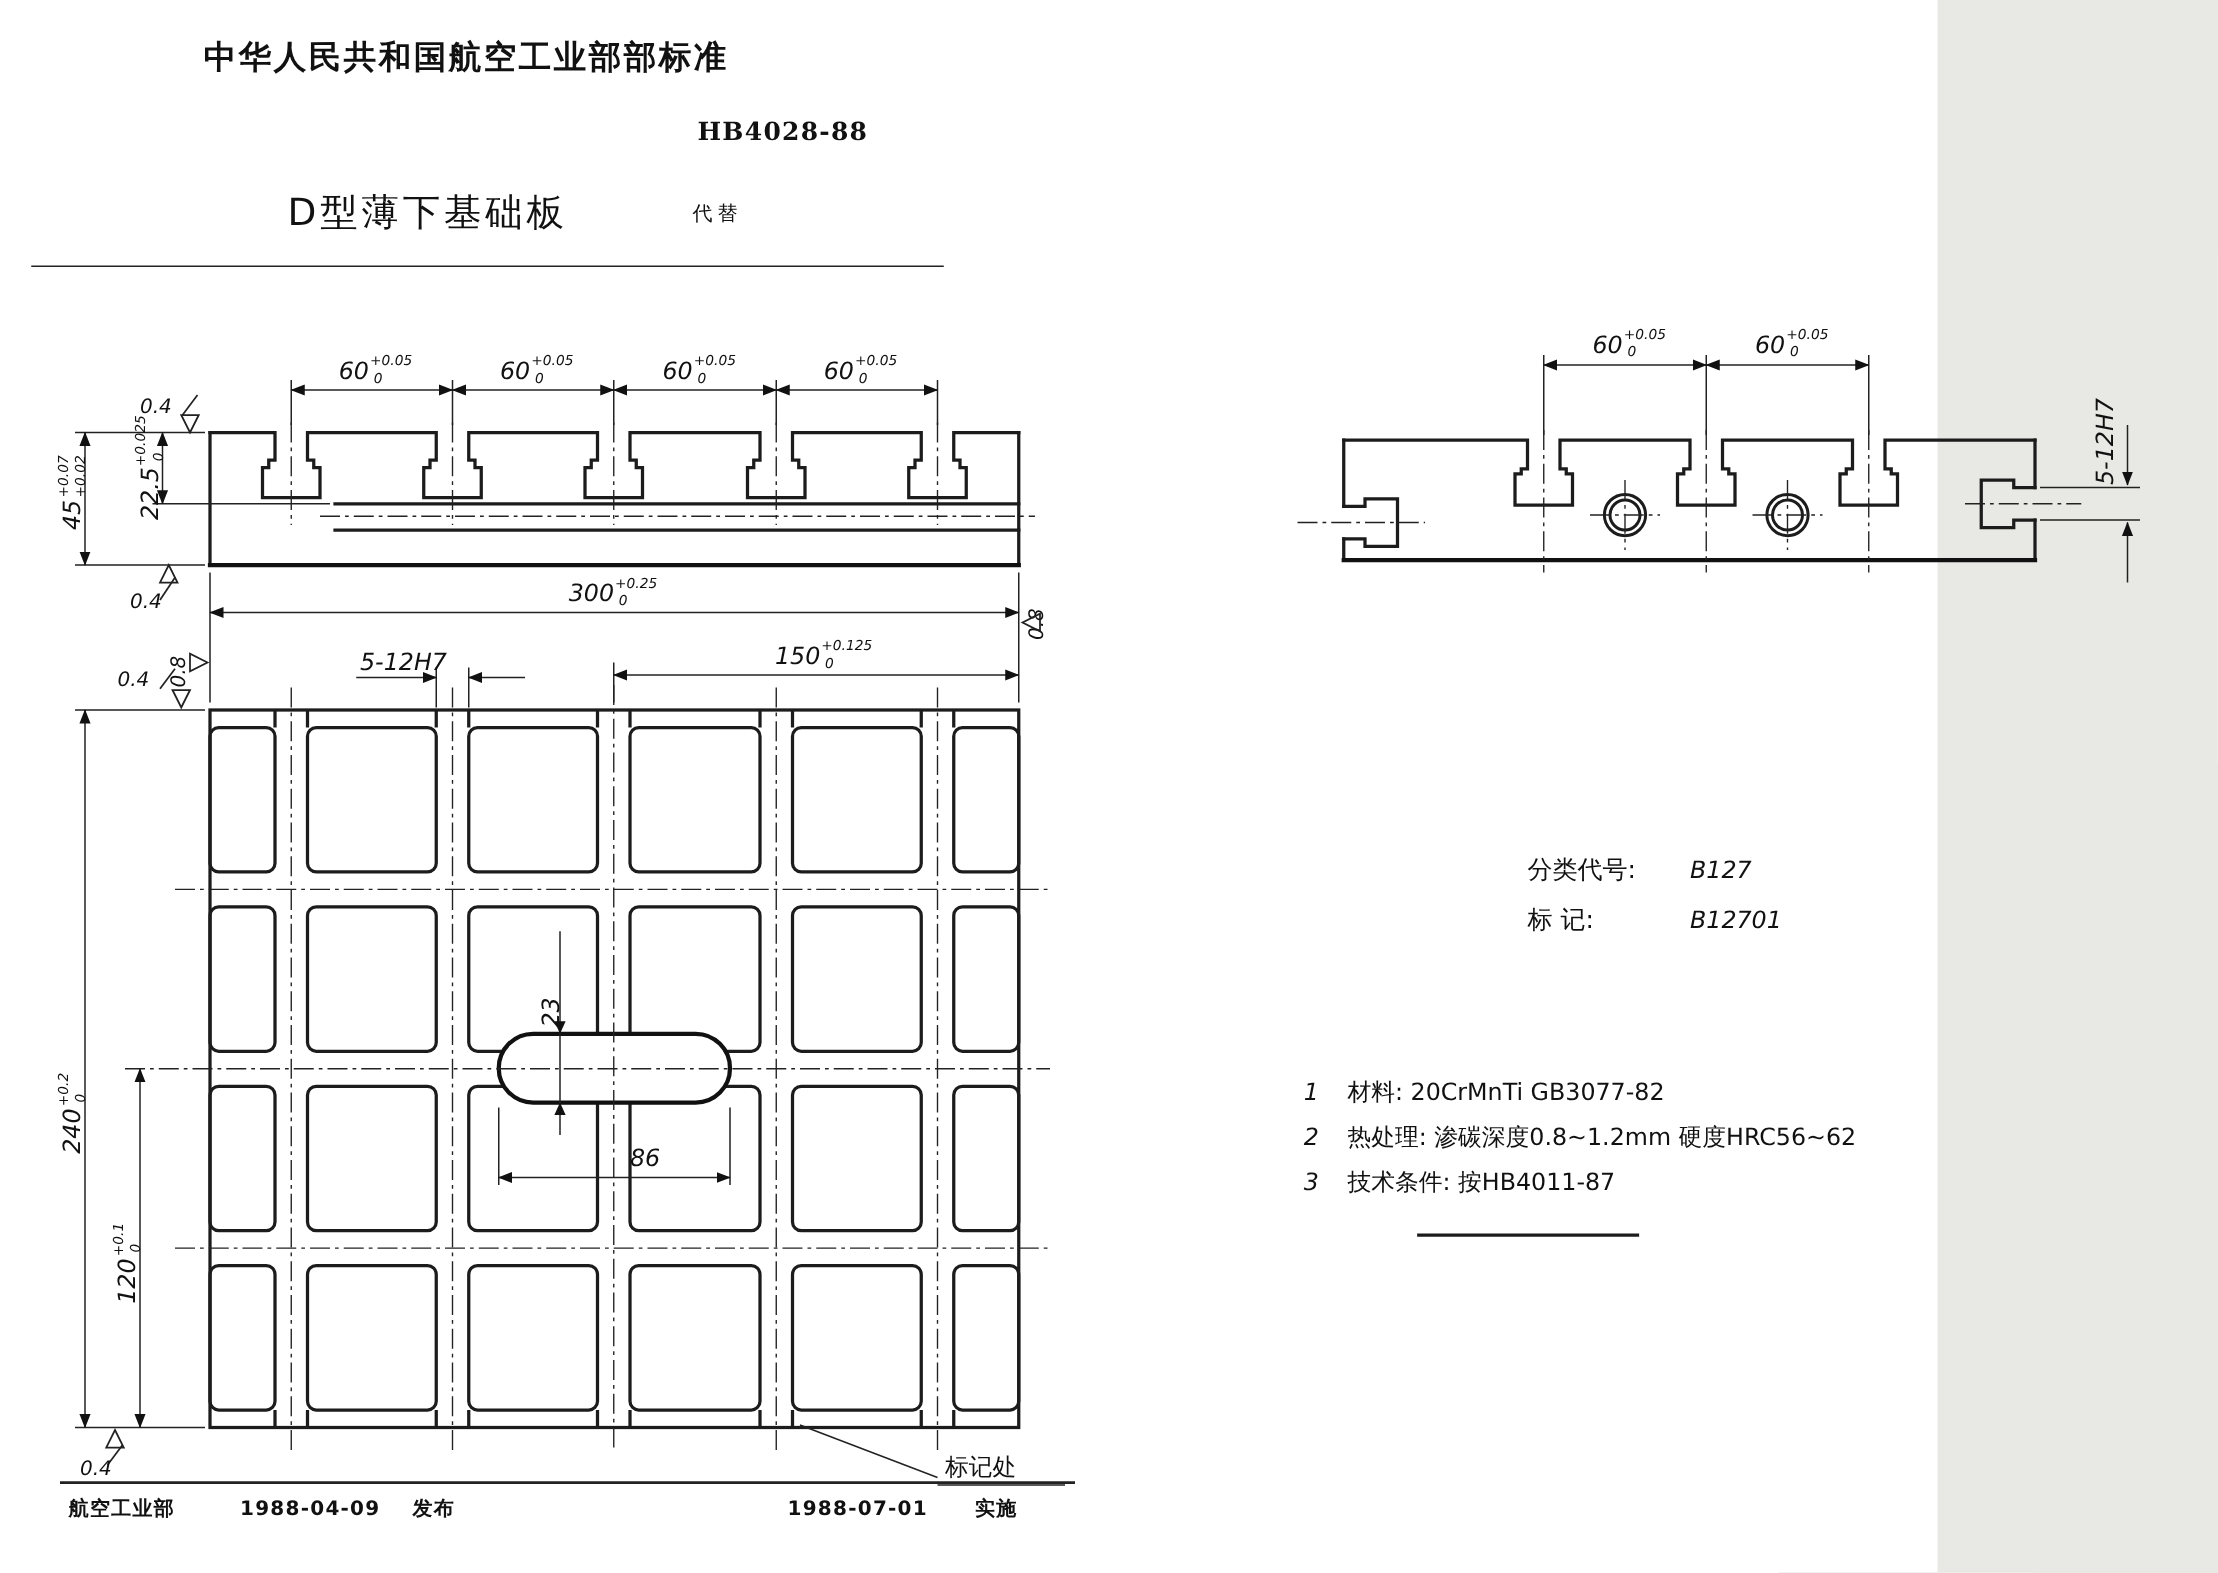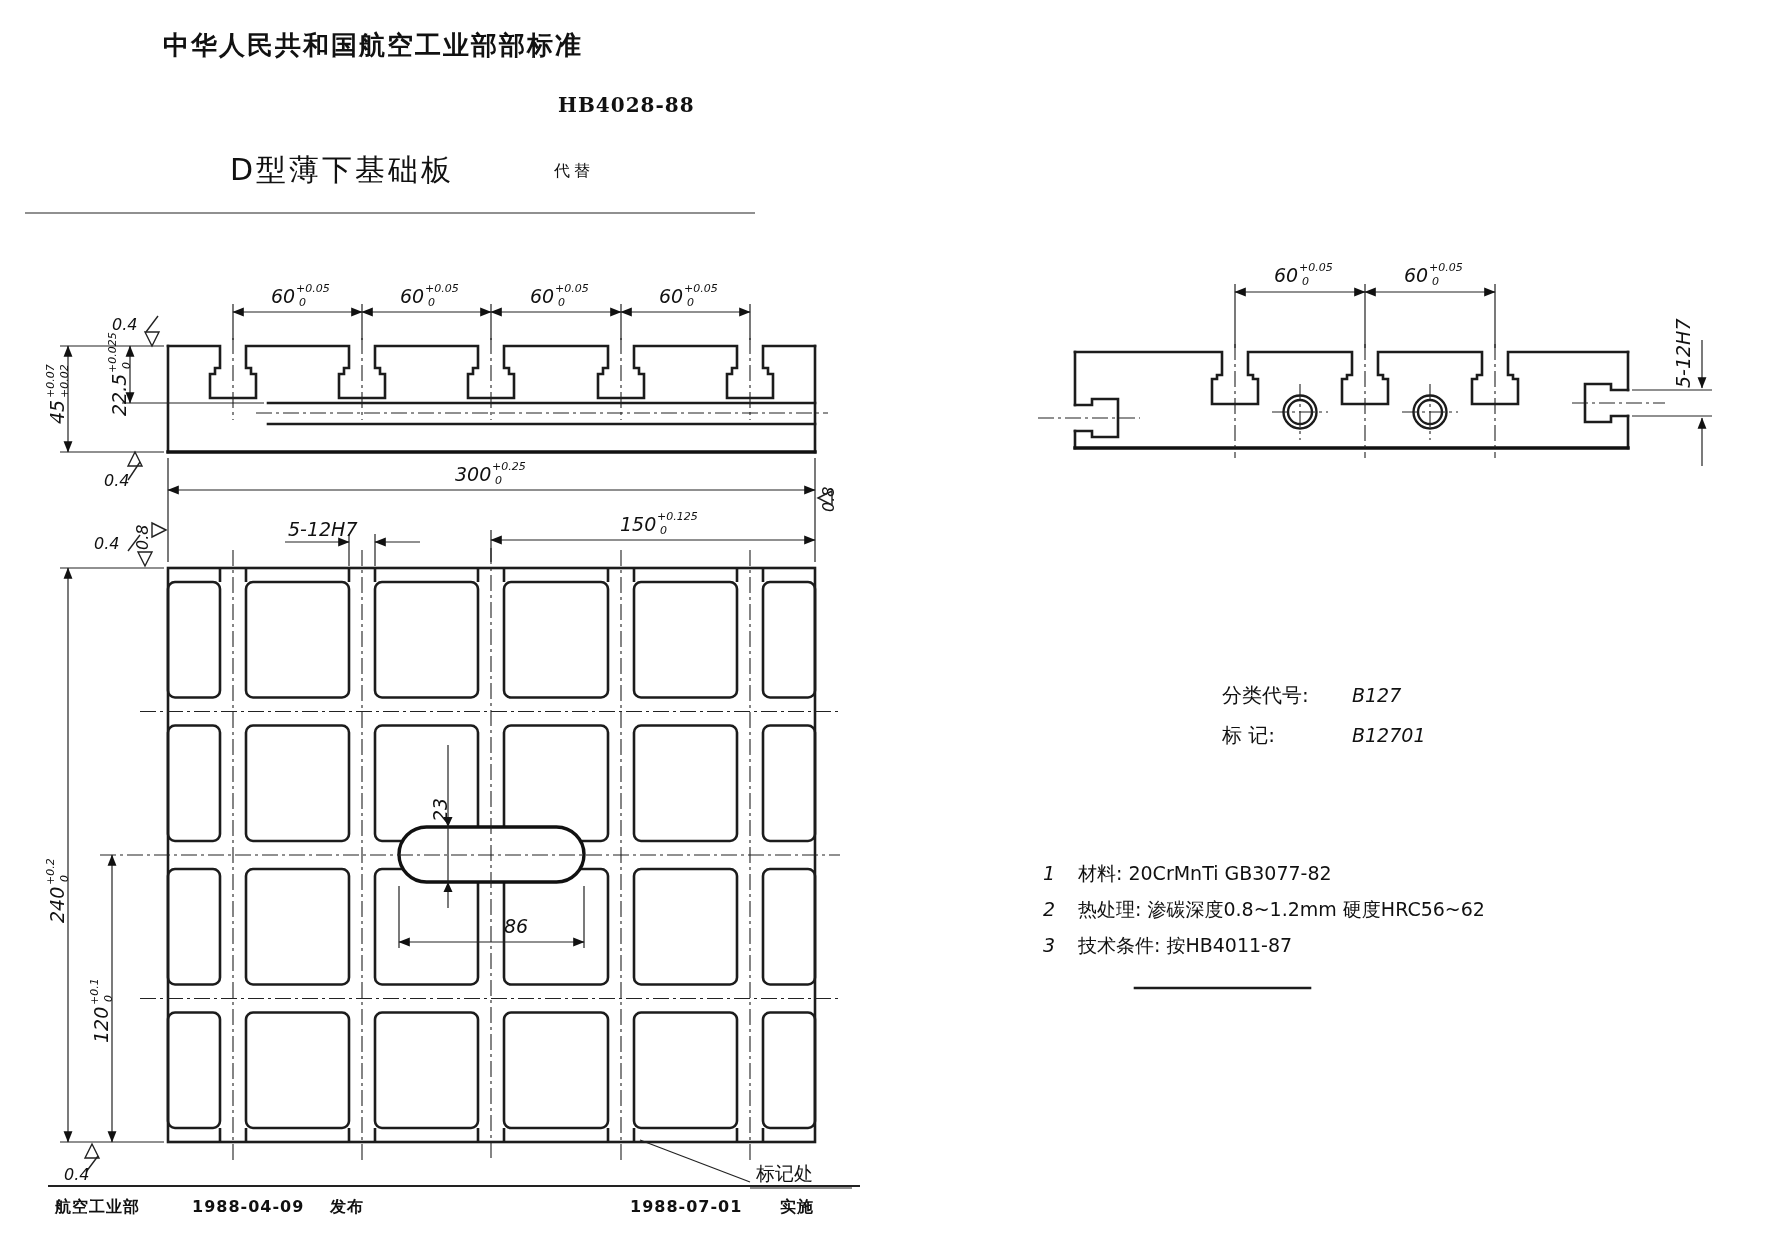--- a/index.html
+++ b/index.html
@@ -1,16 +1,16 @@
 <!DOCTYPE html>
 <html><head>
 <meta charset="utf-8">
 <style>
   html,body{margin:0;padding:0;background:#e8e8e4;}
-  .sheet{position:relative;width:1774px;height:1258px;background:#ffffff;
+  .sheet{position:relative;width:1550px;height:1258px;background:#ffffff;
          font-family:"DejaVu Sans","Liberation Sans",sans-serif;color:#111;}
   svg{position:absolute;left:0;top:0;}
   
   .ln  {stroke:#1c1c1c;stroke-width:2.6;fill:none;stroke-linecap:square;}
   .lnT {stroke:#111;stroke-width:3.4;fill:none;stroke-linecap:square;}
   .lnt {stroke:#222;stroke-width:1.2;fill:none;}
   .cl  {stroke:#222;stroke-width:1.1;fill:none;stroke-dasharray:16 4 3 4;}
   .pad {stroke:#1c1c1c;stroke-width:2.6;fill:none;}
   .hole{stroke:#1c1c1c;stroke-width:2.4;fill:none;}
   .obr {stroke:#111;stroke-width:3.4;fill:#ffffff;}

